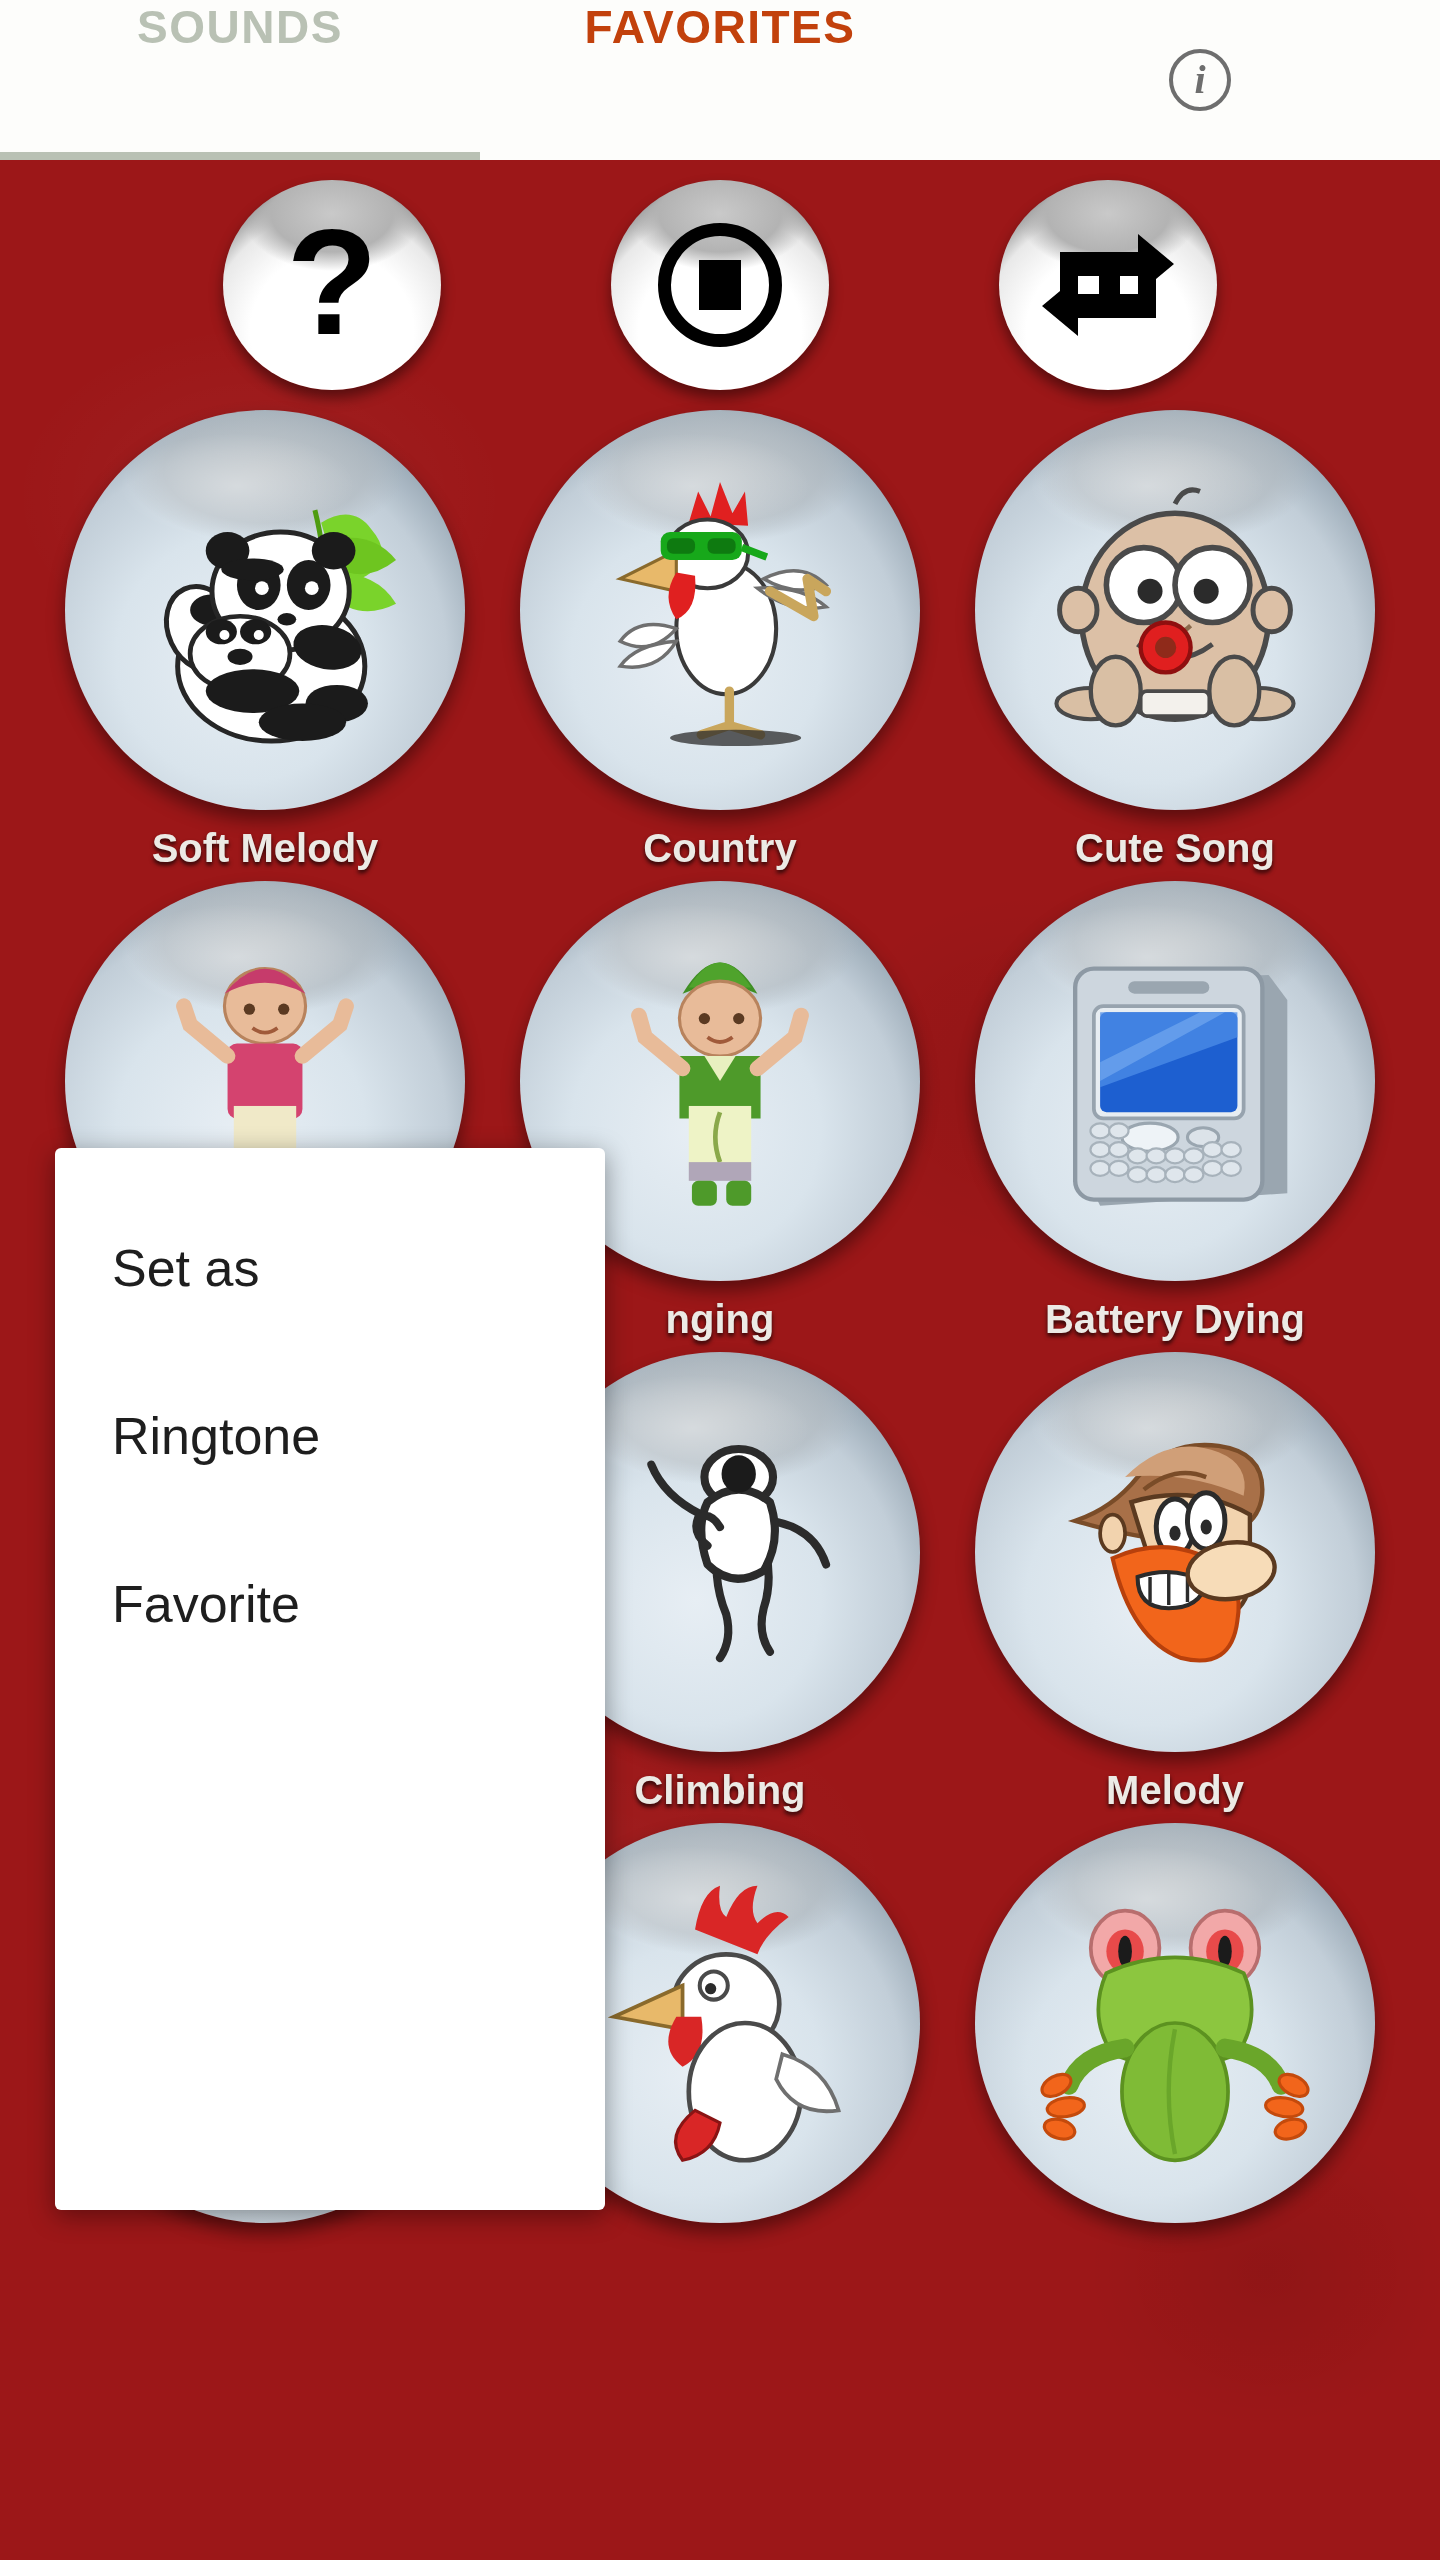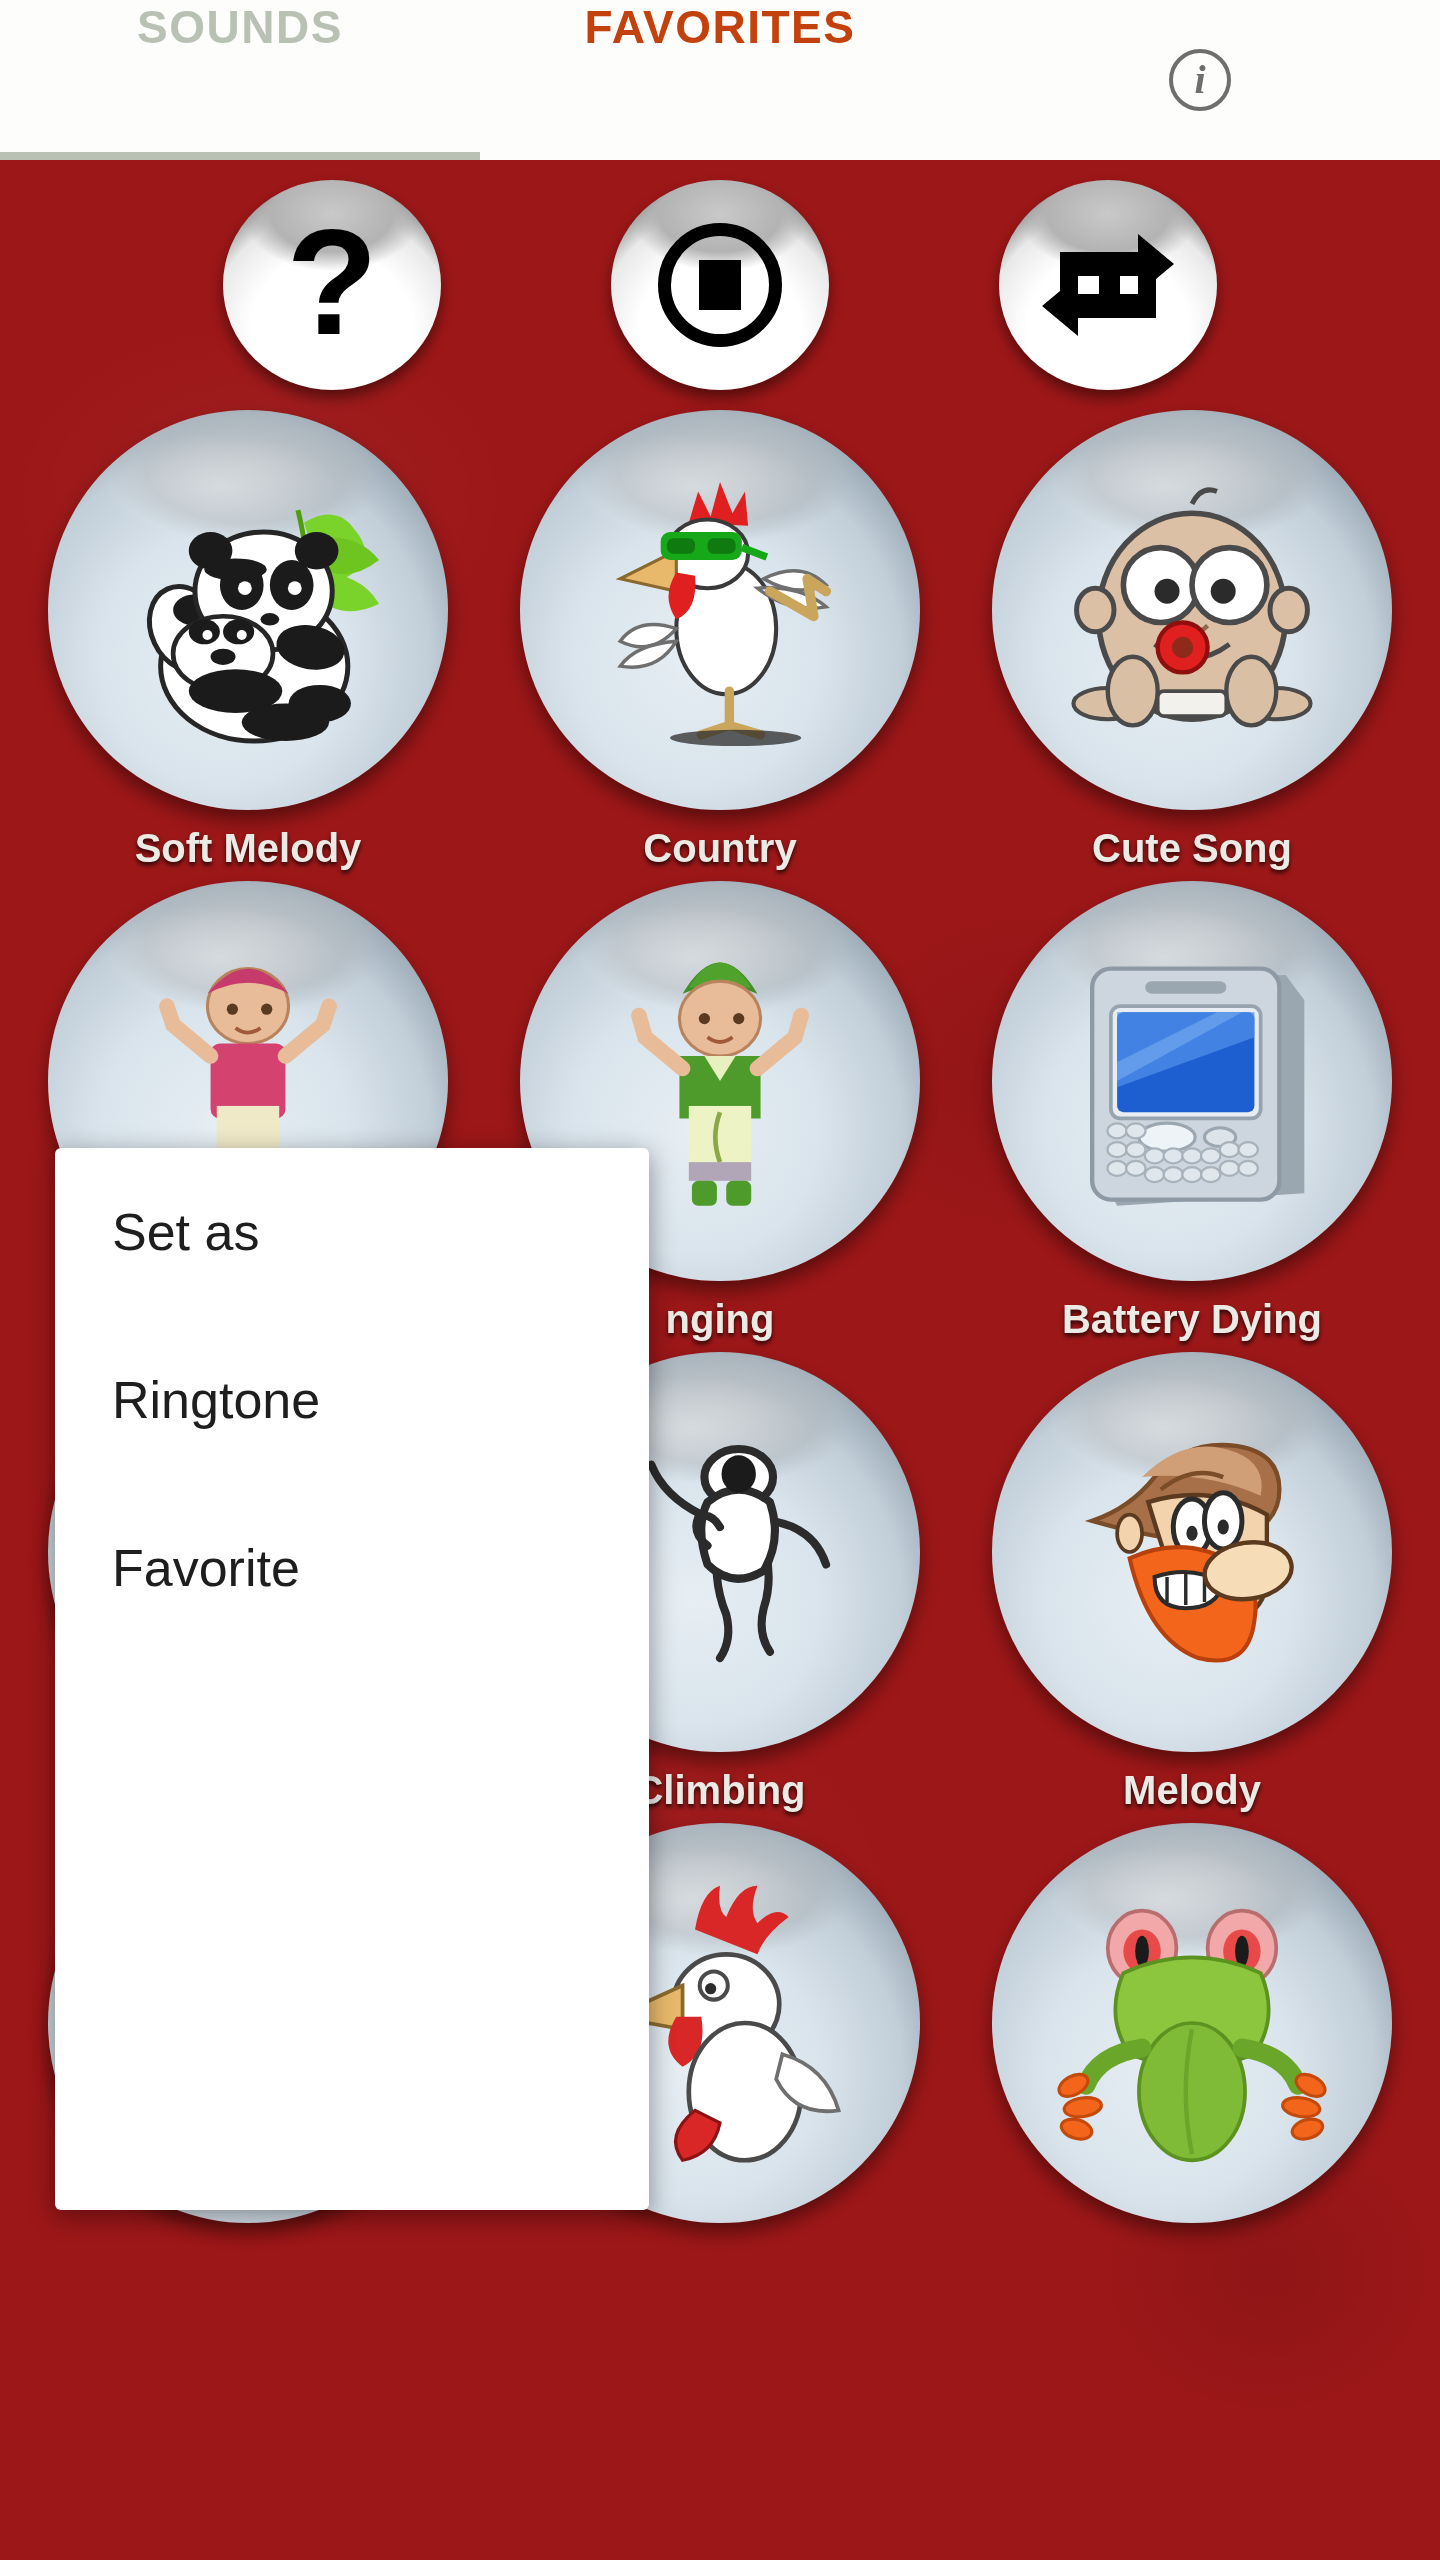--- a/index.html
+++ b/index.html
@@ -81,21 +81,21 @@
   }
   .stop-ico i { display:block; width:42px; height:50px; background:#000; }
 
   .repeat-ico { width:150px; height:120px; }
 
   
   .grid {
     position:absolute; left:0; top:250px; width:1440px;
   }
   .grid-row {
-    display:flex; justify-content:center; gap:72px;
+    display:flex; justify-content:center; gap:55px;
     margin-bottom:10px;
   }
   .cell { width:400px; display:flex; flex-direction:column; align-items:center; }
 
   .orb {
     position:relative; width:400px; height:400px; border-radius:50%;
     background:
       radial-gradient(ellipse 46% 24% at 50% 15%, rgba(190,196,200,.95) 0%, rgba(176,184,190,.65) 55%, rgba(255,255,255,0) 76%),
       radial-gradient(ellipse 78% 78% at 44% 62%, #e7eef4 0%, #d9e4ec 40%, #c2ced8 66%, #93a3b0 85%, #2d3338 100%);
     box-shadow:0 10px 18px rgba(0,0,0,.42);
@@ -112,24 +112,25 @@
 
   .label {
     margin-top:16px;
     font-size:40px; font-weight:bold; color:#eceae5;
     text-shadow:0 3px 4px rgba(0,0,0,.75);
     white-space:nowrap;
   }
 
   
   .menu {
-    position:absolute; left:55px; top:988px; width:594px; height:1062px;
+    position:absolute; left:55px; top:988px; width:550px; height:1062px;
     background:#ffffff; border-radius:6px;
     box-shadow:0 6px 26px rgba(0,0,0,.40);
     z-index:50;
+    padding-top:36px;
   }
   .menu-item {
     height:168px; display:flex; align-items:center;
     padding-left:57px;
     font-size:52px; color:#1e1e1e; font-weight:400;
   }
 </style>
 </head>
 <body>
 

